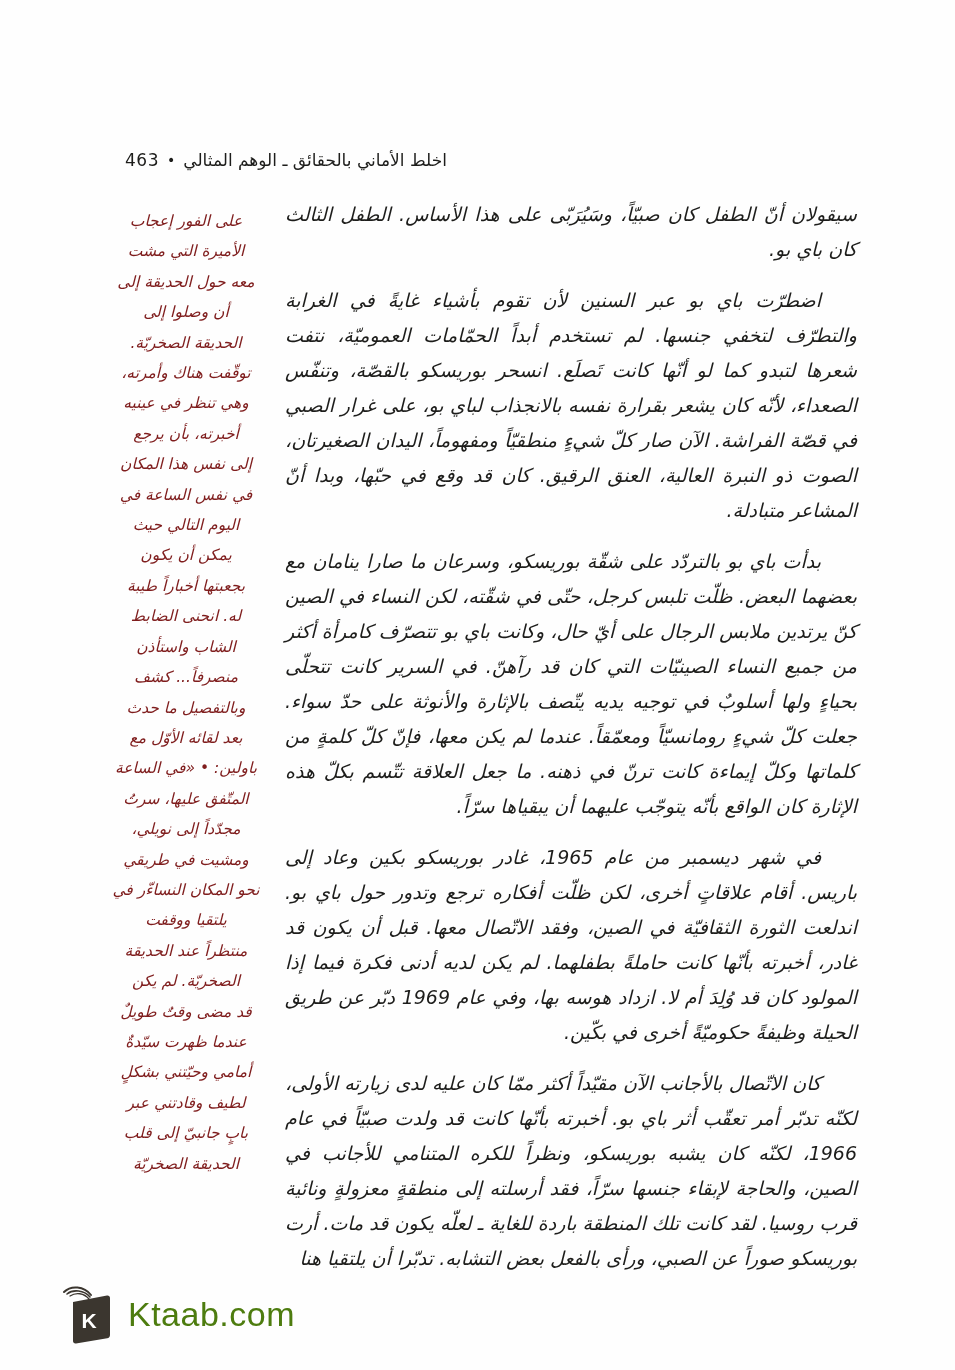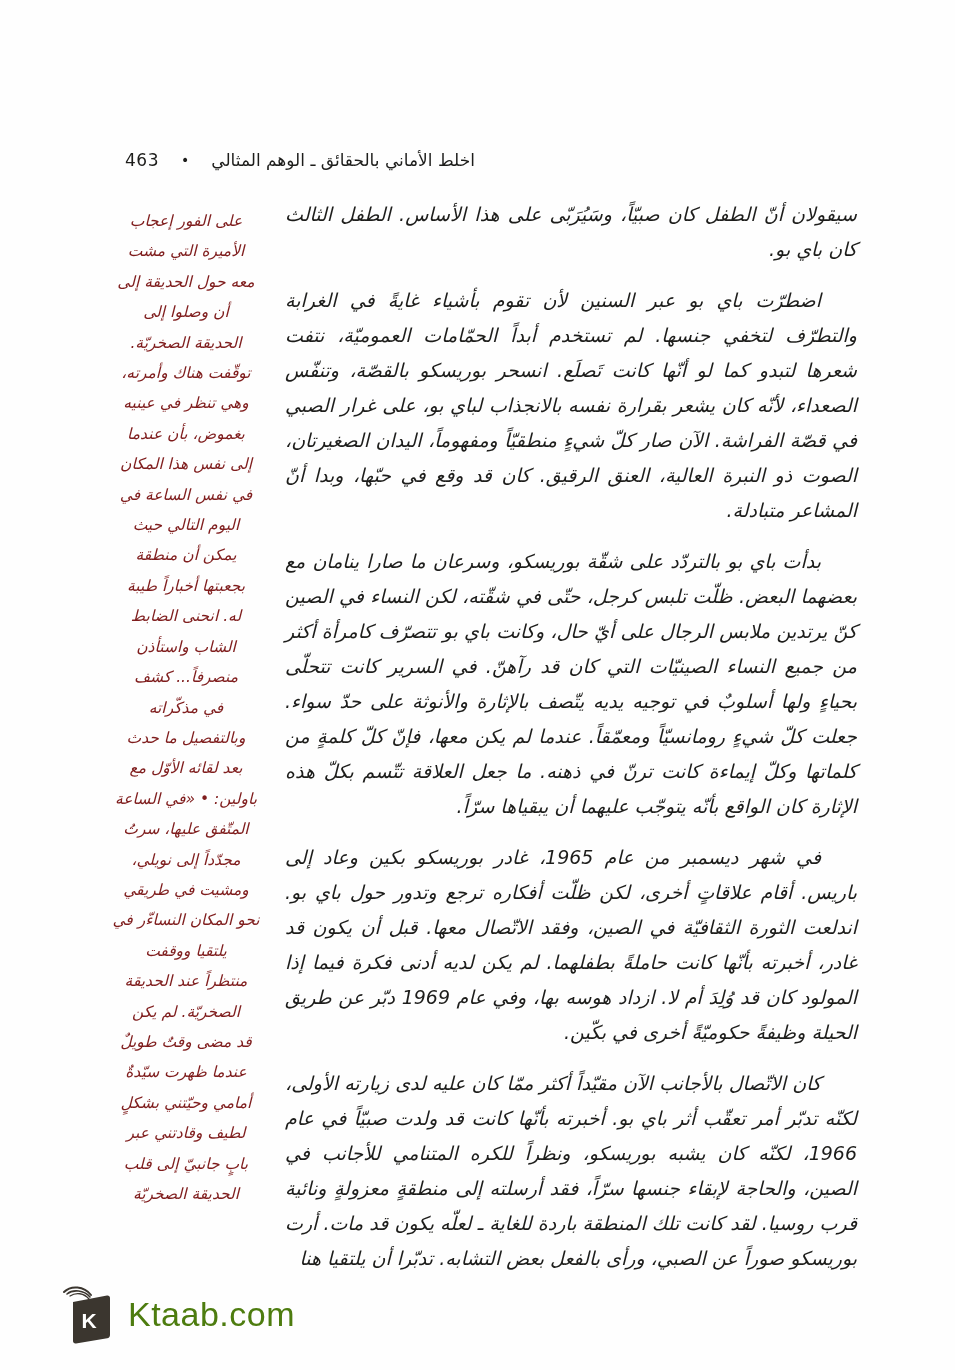--- a/index.html
+++ b/index.html
@@ -7,21 +7,21 @@
     position:relative;
     width:955px;height:1370px;
     background:#fefefe;
     font-family:"DejaVu Sans",sans-serif;
     color:#1d1d1b;
     overflow:hidden;
   }
   
   .header{
     position:absolute;left:125px;top:150px;
-    display:flex;align-items:center;gap:22px;
+    display:flex;align-items:center;gap:8px;
     font-size:17px;white-space:nowrap;
   }
   .header .page-num{font-size:17px;letter-spacing:.5px;}
   .header .bullet{font-size:14px;line-height:1;}
   .header .chapter{font-size:17px;}
   
   .margin-note{
     position:absolute;left:86px;top:206px;width:200px;
     direction:rtl;text-align:center;
     font-size:15.5px;font-style:italic;
@@ -60,30 +60,29 @@
   </div>
 
   <div class="margin-note">
     <div class="mline">على الفور إعجاب</div>
     <div class="mline">الأميرة التي مشت</div>
     <div class="mline">معه حول الحديقة إلى</div>
     <div class="mline">أن وصلوا إلى</div>
     <div class="mline">الحديقة الصخريّة.</div>
     <div class="mline">توقّفت هناك وأمرته،</div>
     <div class="mline">وهي تنظر في عينيه</div>
-    <div class="mline">بغموض، بأن عندما</div>
+    <div class="mline">أخبرته، بأن يرجع</div>
     <div class="mline">إلى نفس هذا المكان</div>
     <div class="mline">في نفس الساعة في</div>
     <div class="mline">اليوم التالي حيث</div>
-    <div class="mline">يمكن أن منطقة</div>
+    <div class="mline">يمكن أن يكون</div>
     <div class="mline">بجعبتها أخباراً طيبة</div>
     <div class="mline">له. انحنى الضابط</div>
     <div class="mline">الشاب واستأذن</div>
     <div class="mline">منصرفاً... كشف</div>
-    <div class="mline">في مذكّراته</div>
     <div class="mline">وبالتفصيل ما حدث</div>
     <div class="mline">بعد لقائه الأوّل مع</div>
     <div class="mline">باولين: • «في الساعة</div>
     <div class="mline">المتّفق عليها، سرتُ</div>
     <div class="mline">مجدّداً إلى نويلي،</div>
     <div class="mline">ومشيت في طريقي</div>
     <div class="mline">نحو المكان النساءّر في</div>
     <div class="mline">يلتقيا ووقفت</div>
     <div class="mline">منتظراً عند الحديقة</div>
     <div class="mline">الصخريّة. لم يكن</div>

